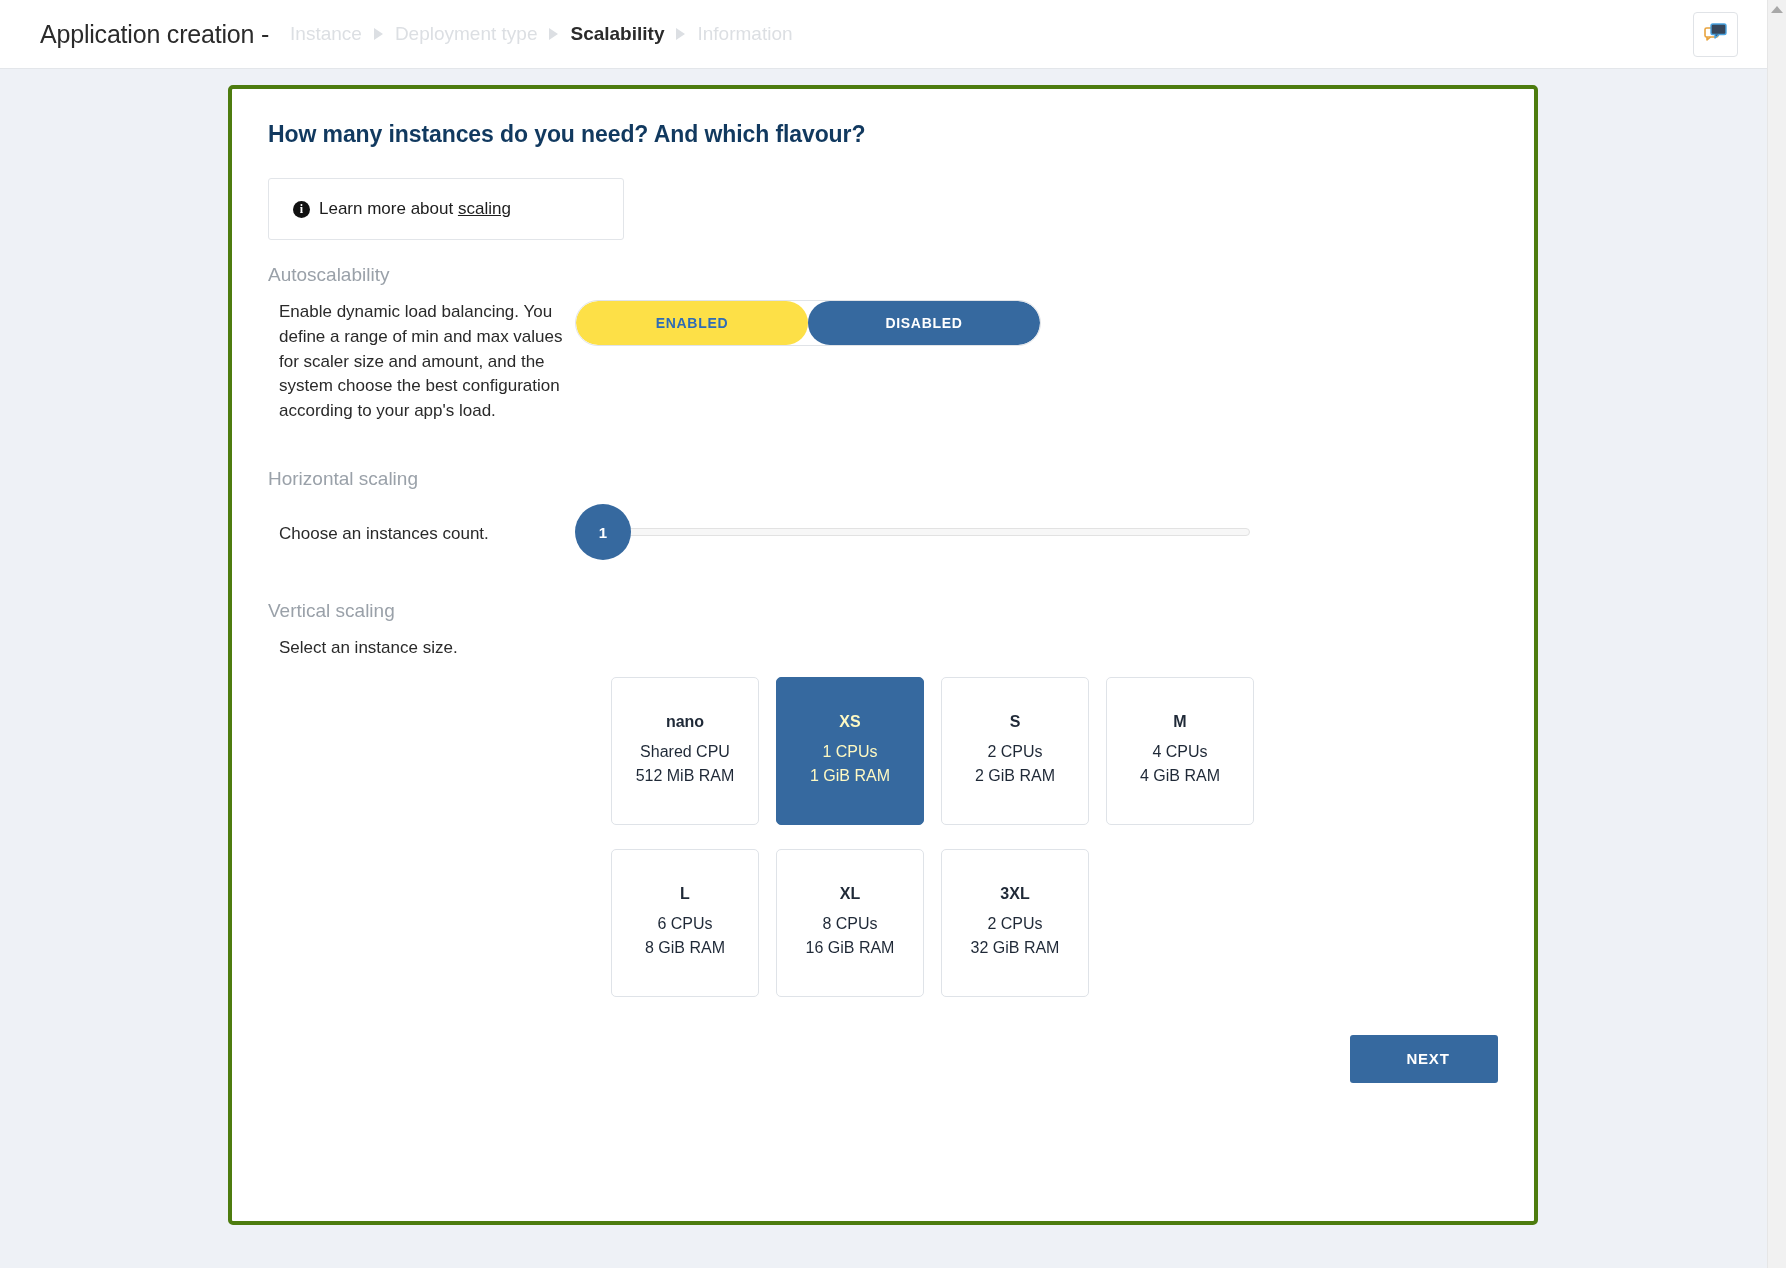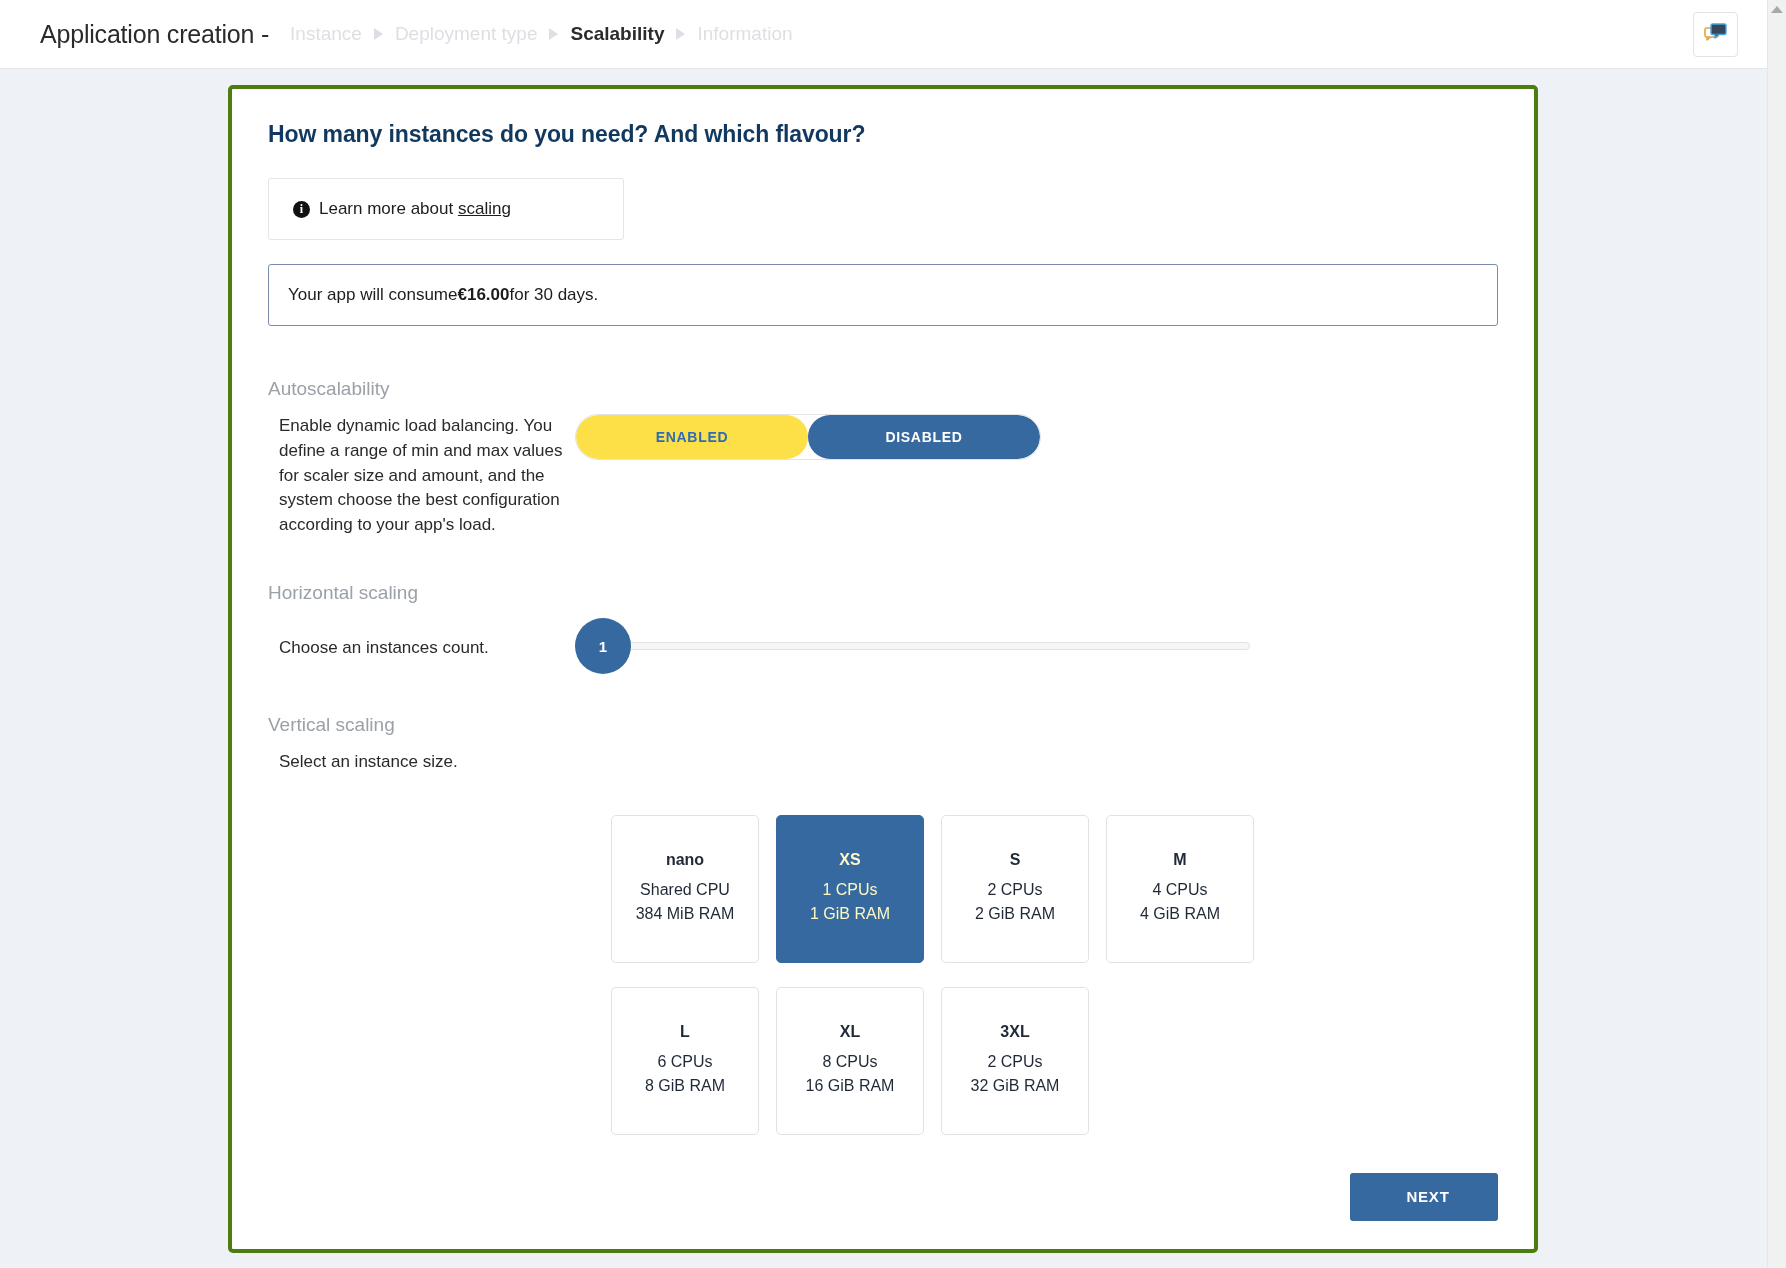--- a/index.html
+++ b/index.html
@@ -219,21 +219,21 @@
     font-size: 15px;
     font-weight: 700;
     display: flex;
     align-items: center;
     justify-content: center;
     cursor: pointer;
     z-index: 2;
   }
 
   
-  .flavour-area { margin-top: 40px; margin-left: 343px; }
+  .flavour-area { margin-top: 16px; margin-left: 343px; }
   .flavour-row { display: flex; gap: 17px; margin-bottom: 24px; }
   .flavour {
     width: 148px;
     height: 148px;
     border: 1px solid #dfe3e8;
     border-radius: 5px;
     background: #fff;
     display: flex;
     flex-direction: column;
     align-items: center;
@@ -311,25 +311,20 @@
 <div class="page">
   <div class="card">
 
     <h1 class="section-title">How many instances do you need? And which flavour?</h1>
 
     <div class="learn-box">
       <span class="info-icon">i</span>
       <span class="learn-text"><span>Learn more about </span><a>scaling</a></span>
     </div>
 
-    <div class="price-banner">
-      <span>Your app will consume </span>
-        <b>€16.00</b>
-        <span> for 30 days.</span>
-    </div>
 
     <div class="group-label">Autoscalability</div>
     <div class="group-row">
       <div class="group-desc">Enable dynamic load balancing. You define a range of min and max values for scaler size and amount, and the system choose the best configuration according to your app's load.</div>
       <div class="toggle">
         <div class="toggle-opt off">ENABLED</div>
         <div class="toggle-opt on">DISABLED</div>
       </div>
     </div>
 
@@ -345,21 +340,21 @@
     <div class="group-label" style="margin-top:40px">Vertical scaling</div>
     <div class="group-row">
       <div class="group-desc">Select an instance size.</div>
     </div>
 
     <div class="flavour-area">
       <div class="flavour-row">
         <div class="flavour">
           <div class="fname">nano</div>
           <div class="fline">Shared CPU</div>
-          <div class="fline">384 MiB RAM</div>
+          <div class="fline">512 MiB RAM</div>
         </div>
         <div class="flavour selected">
           <div class="fname">XS</div>
           <div class="fline">1 CPUs</div>
           <div class="fline">1 GiB RAM</div>
         </div>
         <div class="flavour">
           <div class="fname">S</div>
           <div class="fline">2 CPUs</div>
           <div class="fline">2 GiB RAM</div>

